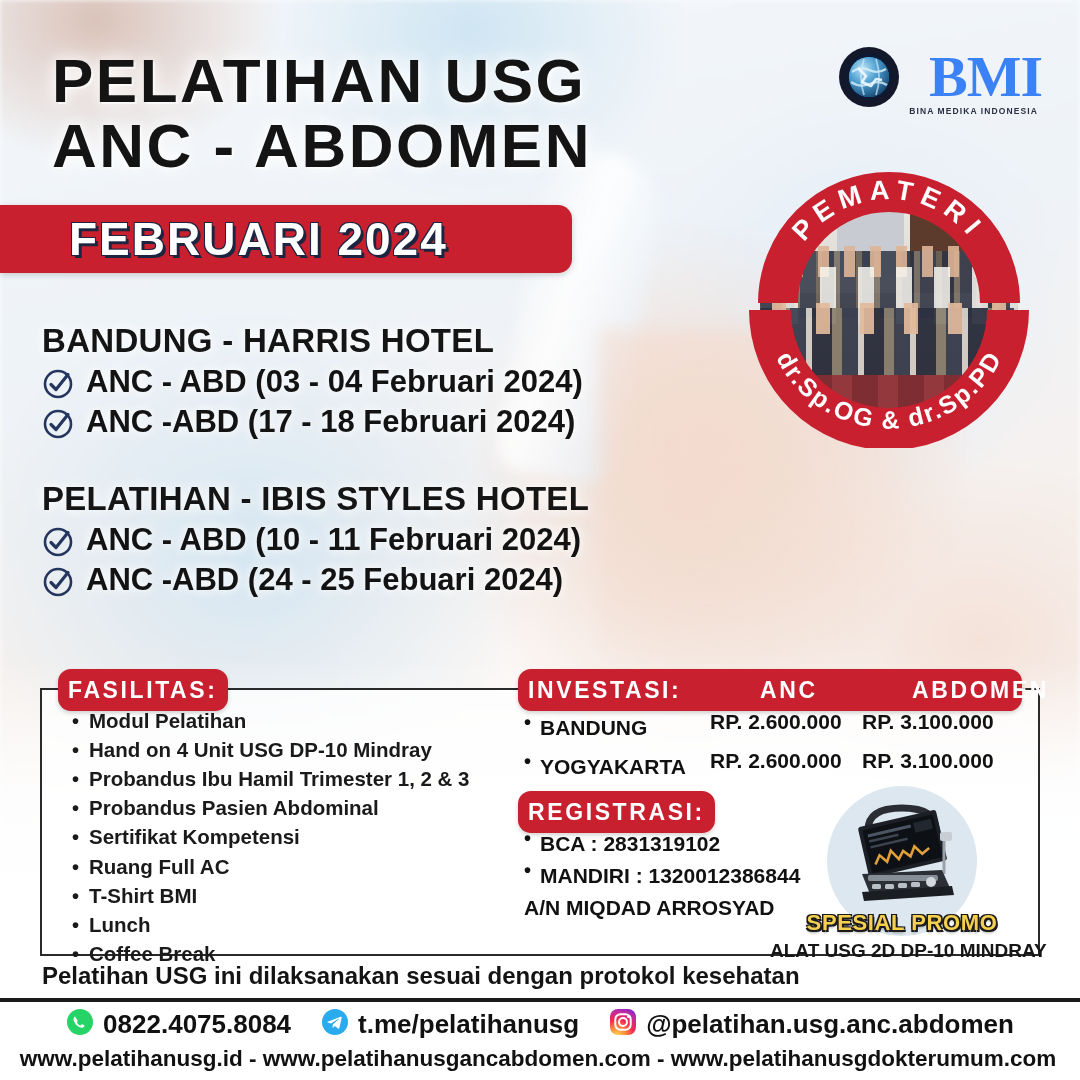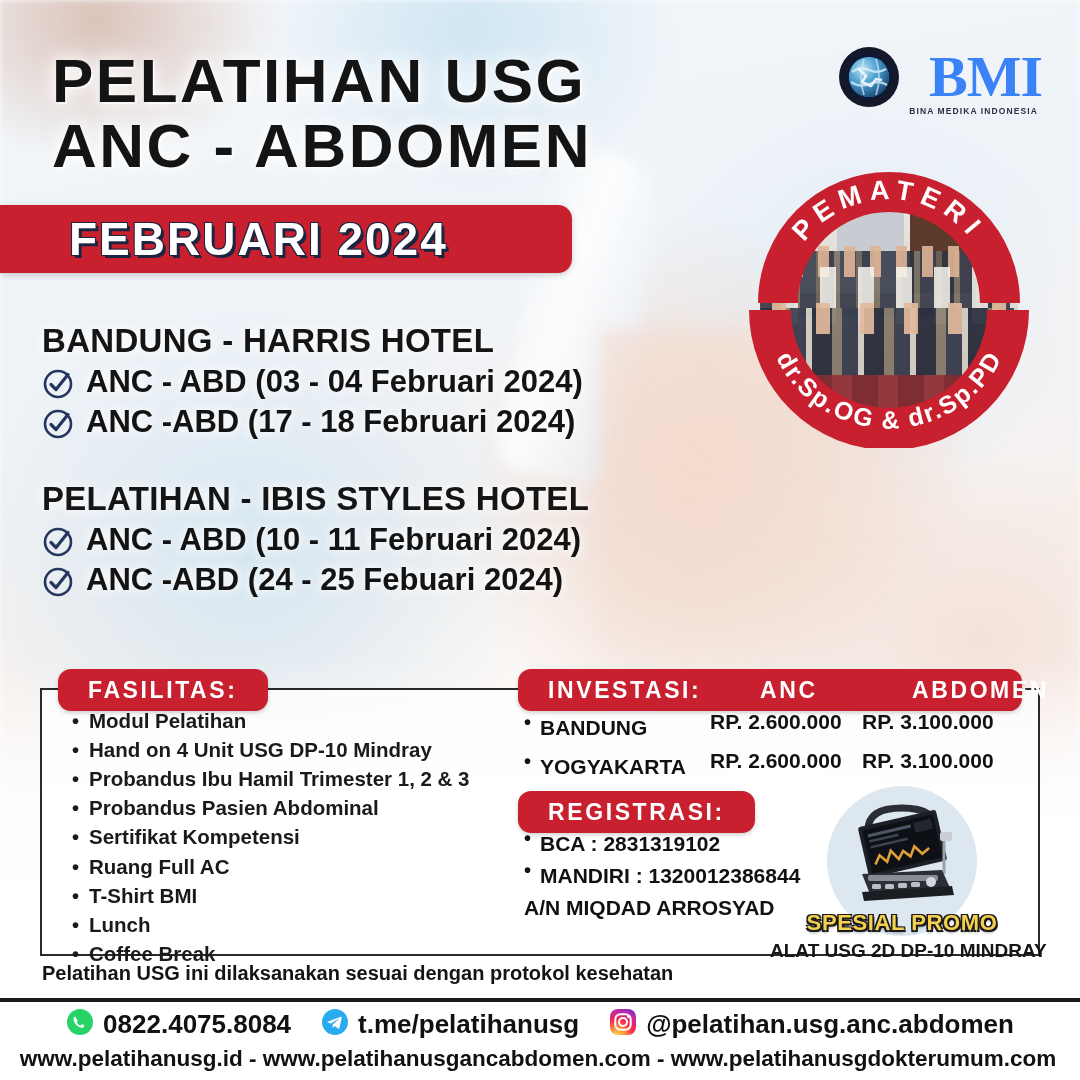--- a/index.html
+++ b/index.html
@@ -150,21 +150,21 @@
     position: absolute;
     left: 40px; top: 688px; width: 1000px; height: 268px;
     border: 2px solid #2a2a2a;
     background: rgba(255,255,255,0.72);
   }
   .pill {
     position: absolute;
     background: #c8202e;
     border-radius: 13px;
     display: flex; align-items: center;
-    padding: 0 30px;
+    padding: 0 10px;
     height: 42px;
     box-shadow: 0 2px 4px rgba(0,0,0,0.18);
   }
   .pill-label {
     color: #fff; font-weight: 900; font-size: 23px; letter-spacing: 2.6px; white-space: nowrap;
   }
   #pill-fasilitas { left: 58px; top: 669px; z-index: 5; }
   #pill-investasi { left: 518px; top: 669px; width: 504px; justify-content: flex-start; z-index: 5; }
   #pill-registrasi { left: 518px; top: 791px; z-index: 5; }
   .pill-col-anc { position: absolute; left: 242px; }
@@ -203,21 +203,21 @@
     font-size: 22px; font-weight: 900; letter-spacing: 0.6px;
     color: #f5cf4e;
     text-shadow: 2px 2px 0 #1b1b1b, -1.5px -1.5px 0 #1b1b1b, 1.5px -1.5px 0 #1b1b1b, -1.5px 1.5px 0 #1b1b1b, 0 3px 3px rgba(0,0,0,0.35);
     position: relative; z-index: 2;
   }
   .usg-caption { margin-top: 4px; font-size: 19px; font-weight: 700; color: #161616; white-space: nowrap; }
 
   
   #protocol-note {
     position: absolute; left: 42px; top: 962px;
-    font-size: 20px; font-weight: 700; color: #141414; white-space: nowrap;
+    font-size: 24px; font-weight: 700; color: #141414; white-space: nowrap;
   }
 
   
   #footer-rule { position: absolute; left: 0; top: 998px; width: 1080px; height: 4px; background: #1a1a1a; }
   #footer-contacts {
     position: absolute; left: 0; top: 1008px; width: 1080px;
     display: flex; align-items: center; justify-content: center; gap: 30px;
   }
   .contact { display: flex; align-items: center; gap: 9px; }
   .contact-text { font-size: 26px; font-weight: 700; color: #111; white-space: nowrap; }

